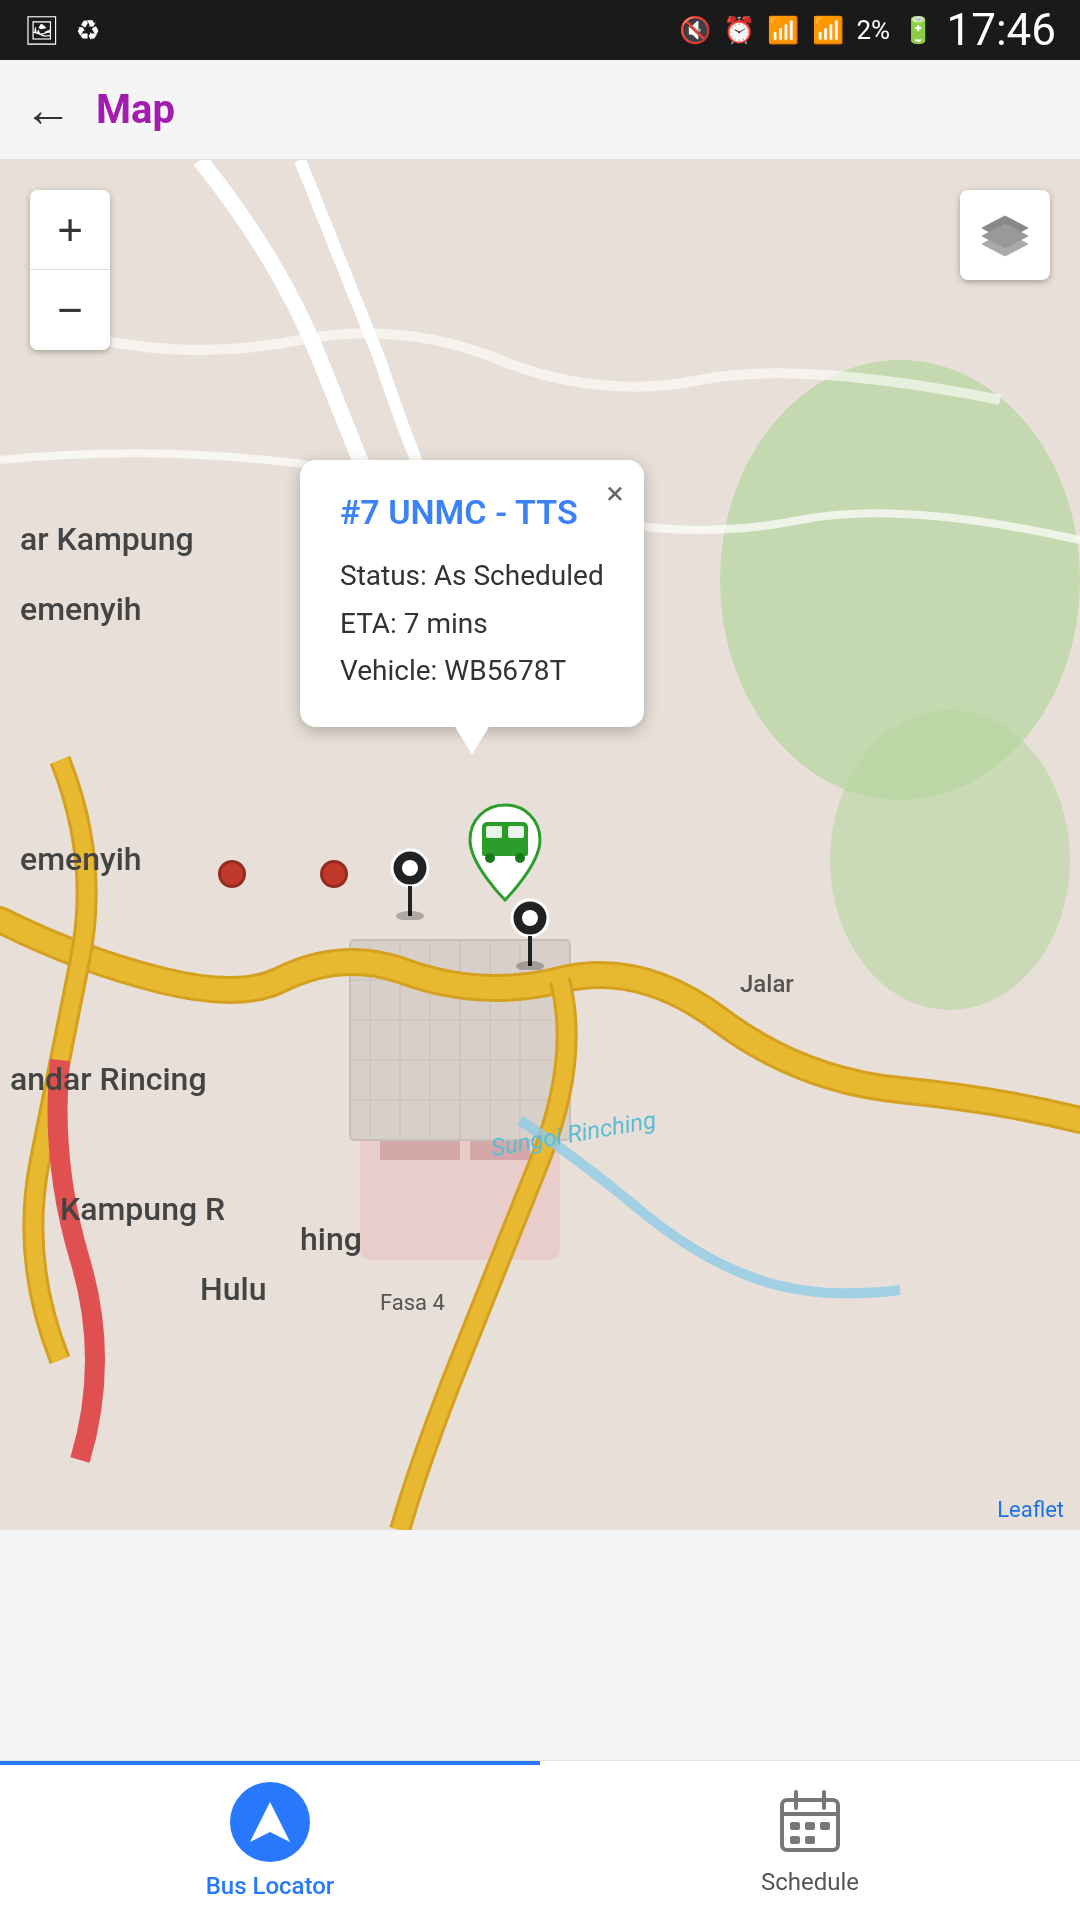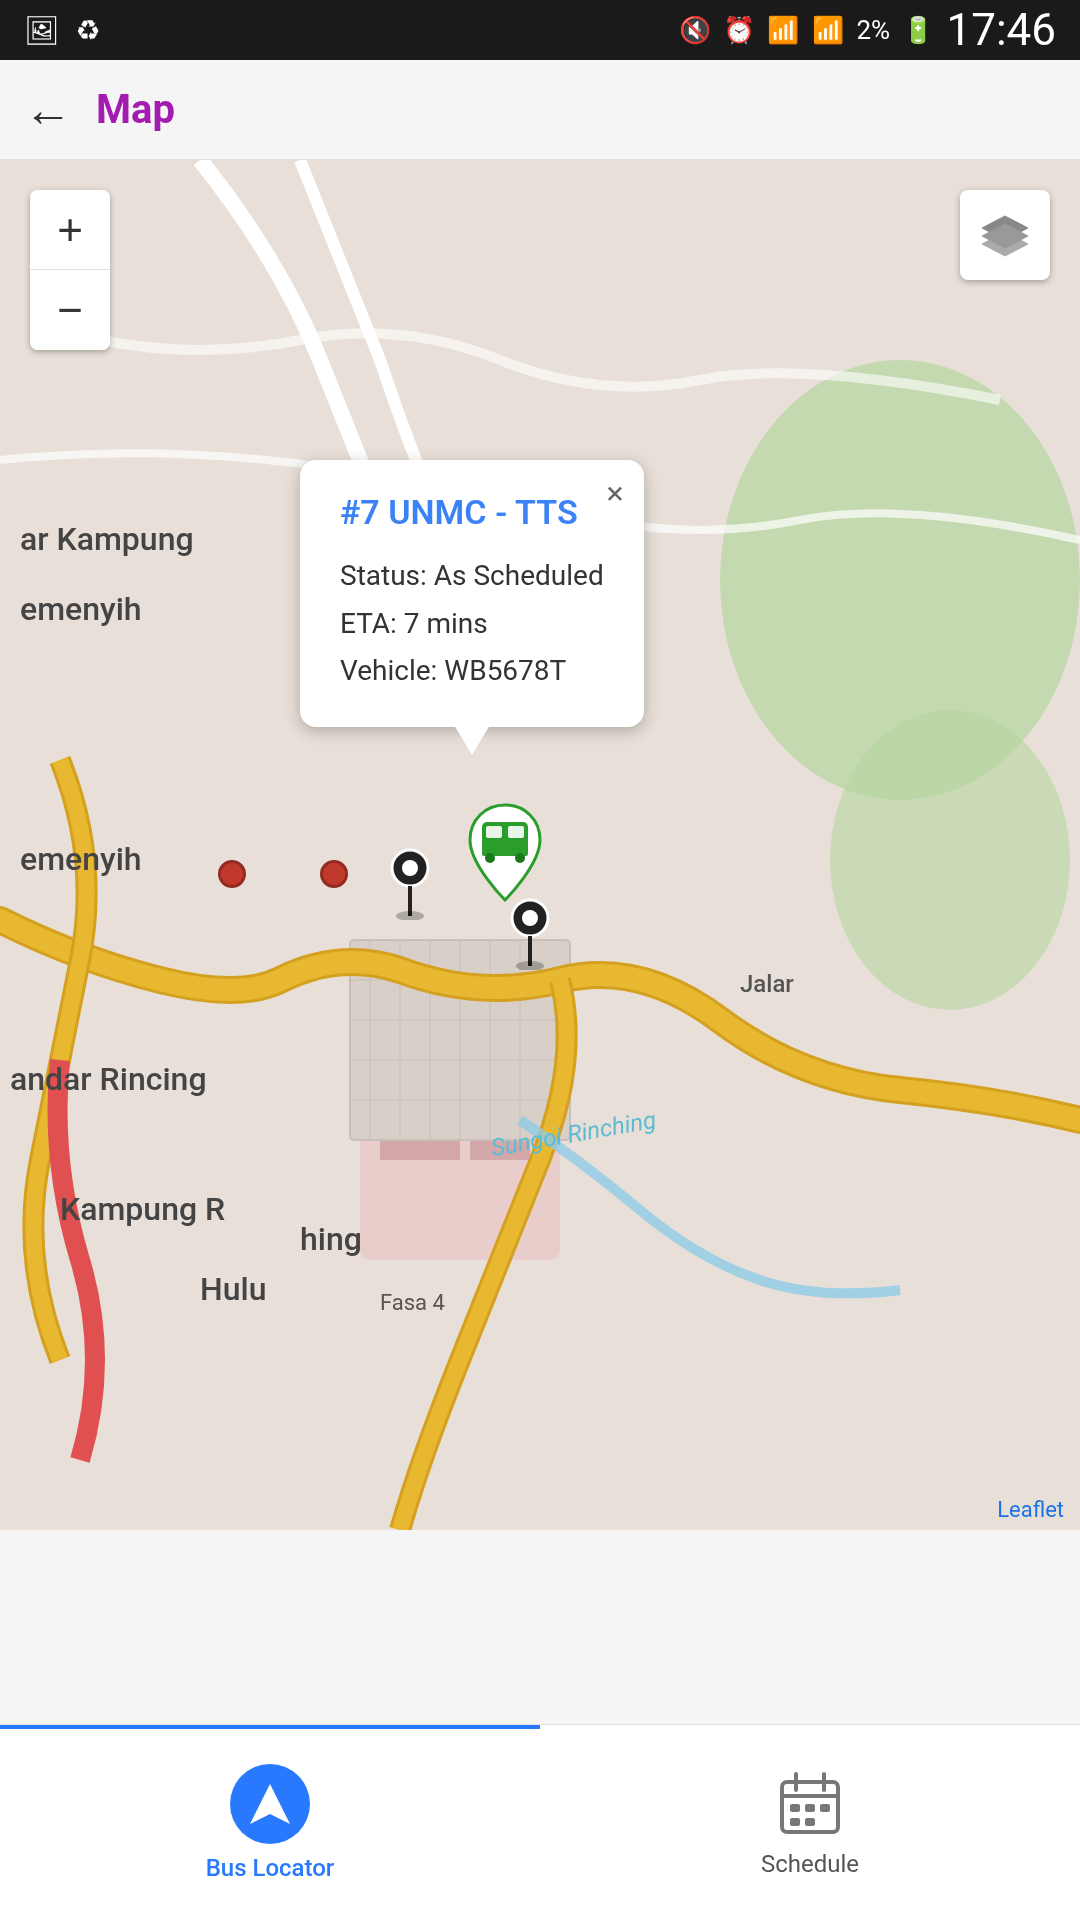--- a/index.html
+++ b/index.html
@@ -183,21 +183,21 @@
       bottom: 8px;
       right: 16px;
       font-size: 22px;
       color: #1a73e8;
       z-index: 10;
     }
 
     
     .tab-bar {
       width: 100%;
-      height: 196px;
+      height: 160px;
       background: white;
       border-top: 1px solid #e0e0e0;
       display: flex;
       align-items: stretch;
       position: absolute;
       bottom: 0;
       left: 0;
     }
     .tab-item {
       flex: 1;

